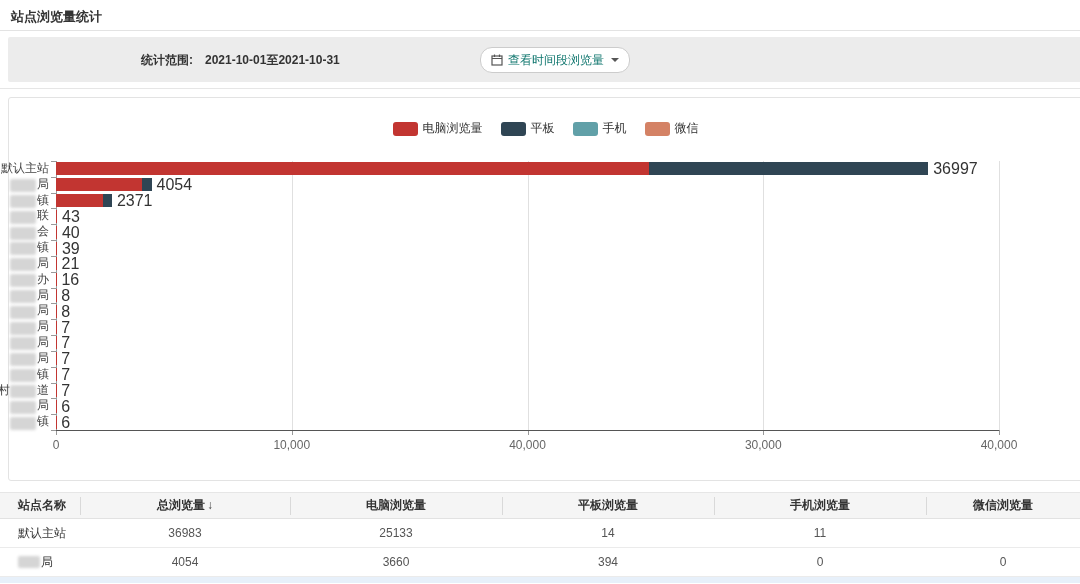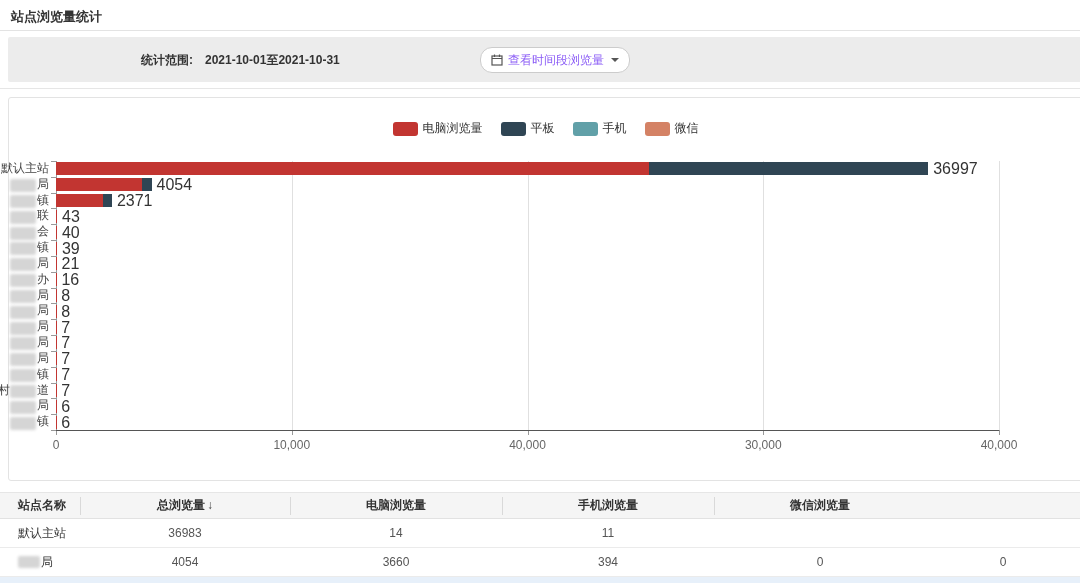--- a/index.html
+++ b/index.html
@@ -13,21 +13,21 @@
   .section-divider { position:absolute; left:0; top:88px; width:1080px; height:1px; background:#e6e6e6; }
 
   
   .filter-panel { position:absolute; left:8px; top:37px; width:1075px; height:45px;
                   background:#ececec; border-radius:2px; }
   .filter-label { position:absolute; left:55px; top:15px; width:130px; text-align:right;
                   font-size:12px; font-weight:bold; color:#333; }
   .filter-value { position:absolute; left:197px; top:15px; font-size:12px; color:#333;font-weight:bold; }
   .time-range-btn { position:absolute; left:472px; top:10px; height:26px; padding:0 10px;
                     background:#fff; border:1px solid #ccc; border-radius:12px;
-                    display:flex; align-items:center; gap:5px; font-size:12px; color:#8b5cf6; cursor:pointer; }
+                    display:flex; align-items:center; gap:5px; font-size:12px; color:#0f766e; cursor:pointer; }
   .cal-icon svg { display:block; }
   .caret-down { width:0; height:0; border-left:4px solid transparent; border-right:4px solid transparent;
                 border-top:4px solid #555; margin-left:2px; }
 
   
   .chart-panel { position:absolute; left:8px; top:97px; width:1075px; height:384px;
                  background:#fff; border:1px solid #e3e3e3; border-radius:3px; }
   .legend { position:absolute; left:0; top:22px; width:100%; display:flex;
             justify-content:center; gap:18px; }
   .legend-item { display:flex; align-items:center; gap:5px; cursor:pointer; }
@@ -202,26 +202,28 @@
       <div class="bar-seg" style="left: 47px; top: 317.588px; width: 0.14145px; background: rgb(194, 53, 49);"></div>
       <div class="bar-value" style="left: 52.1414px; top: 317.588px;">6</div>
     </div>
 </div>
 
 <div class="stats-table" id="stats-table">
     <div class="t-row t-head">
       <div class="t-cell">站点名称</div>
       <div class="t-cell">总浏览量<div class="sort-arrow" style="display: inline;">↓</div></div>
       <div class="t-cell">电脑浏览量</div>
+      <div class="t-cell">平板浏览量</div>
       <div class="t-cell">手机浏览量</div>
       <div class="t-cell">微信浏览量</div>
     </div>
     <div class="t-row t-data">
       <div class="t-cell">默认主站</div>
       <div class="t-cell">36983</div>
+      <div class="t-cell">25133</div>
       <div class="t-cell">14</div>
       <div class="t-cell">11</div>
     </div>
     <div class="t-row t-data">
       <div class="t-cell"><div class="redact-sm" style="display: inline-block;"></div>局</div>
       <div class="t-cell">4054</div>
       <div class="t-cell">3660</div>
       <div class="t-cell">394</div>
       <div class="t-cell">0</div>
       <div class="t-cell">0</div>

